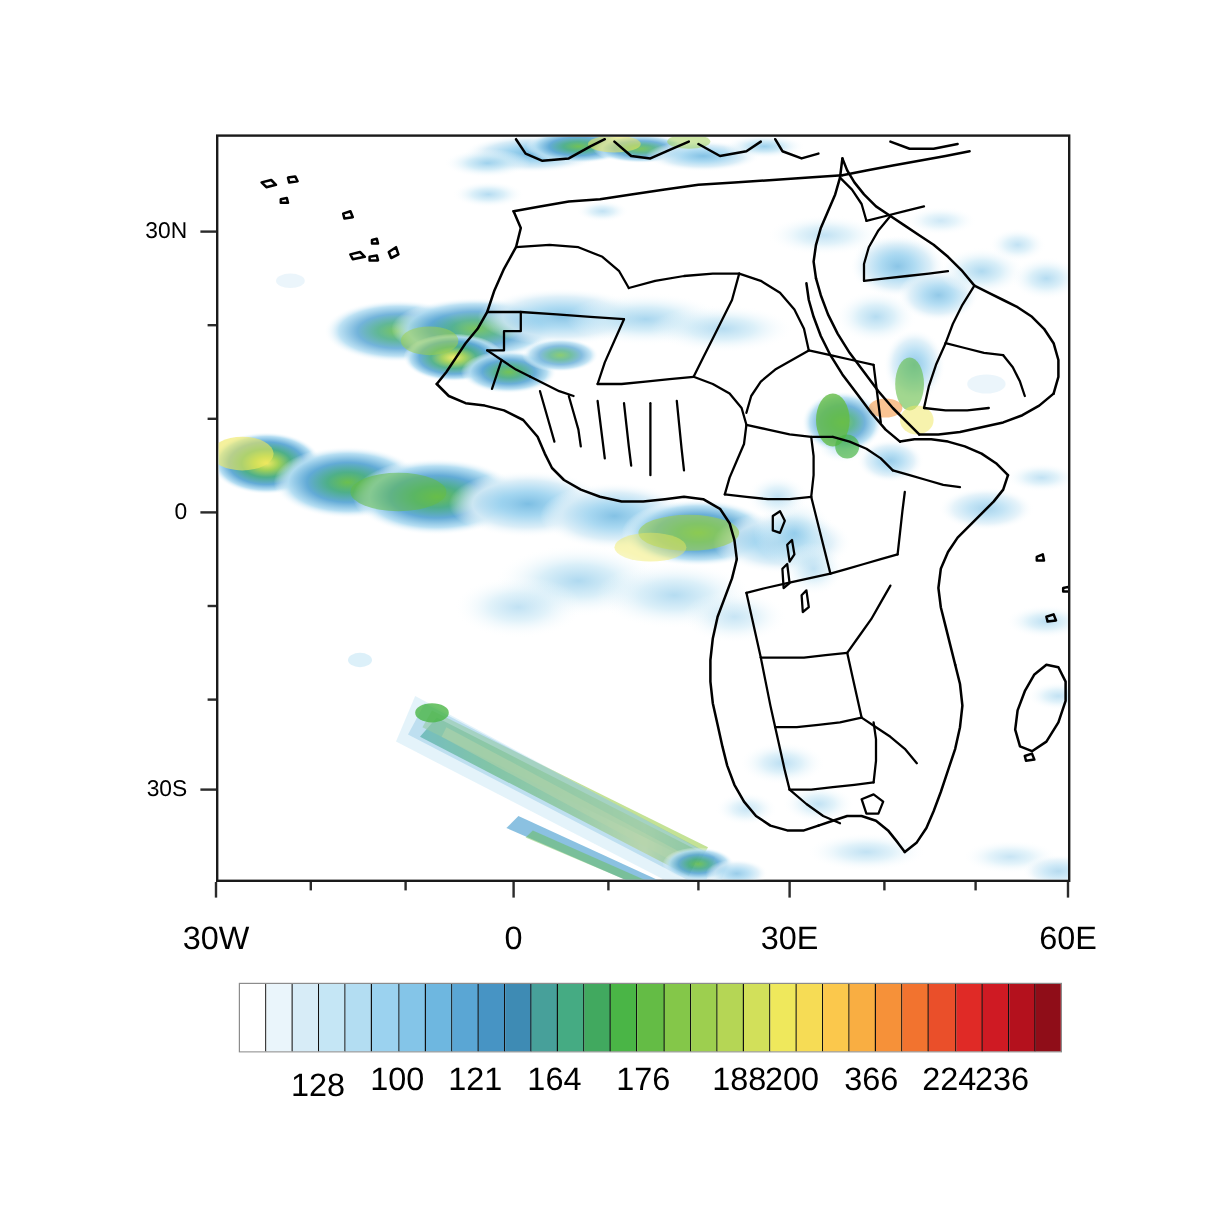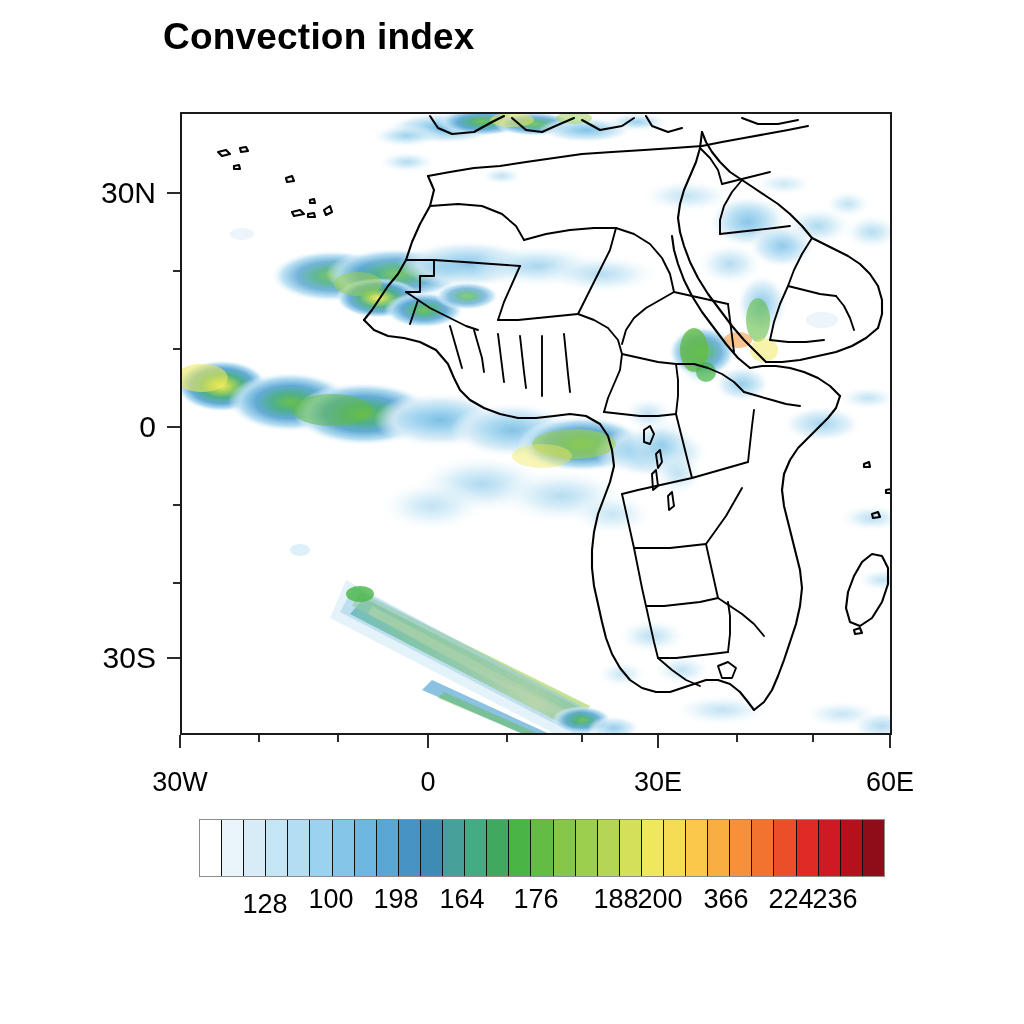--- a/index.html
+++ b/index.html
@@ -22,39 +22,38 @@
 
   
   .tick{position:absolute;background:#2b2b2b;}
   .tick.xmaj{width:2px;height:13px;}
   .tick.xmin{width:2px;height:7px;}
   .tick.ymaj{height:2px;width:13px;}
   .tick.ymin{height:2px;width:7px;}
 
   .xlab{position:absolute;font-size:27px;font-weight:normal;transform:translateX(-50%);
         white-space:nowrap;line-height:1;}
-  .ylab{position:absolute;font-size:30px;font-weight:normal;transform:translateY(-50%);
+  .ylab{position:absolute;font-size:19px;font-weight:normal;transform:translateY(-50%);
         white-space:nowrap;text-align:center;line-height:1;}
 
   
   #colorbar-wrap{position:absolute;left:199px;top:819px;width:686px;height:58px;}
   #colorbar{position:absolute;inset:0;display:flex;border:1px solid #8c8c8c;
             box-sizing:border-box;}
   #colorbar .cb-cell{flex:1 1 0;height:100%;border-right:1px solid #101010;
                      box-sizing:border-box;}
   #colorbar .cb-cell:last-child{border-right:none;}
   .cblab{position:absolute;font-size:27px;transform:translateX(-50%);
          white-space:nowrap;line-height:1;}
 </style>
 </head>
 <body>
 
 <div id="figure">
 
-  <div id="title">Convection index</div>
 
   <div id="map-panel">
     <div id="map-frame">
       <svg id="map-svg" viewBox="0 0 712 623" preserveAspectRatio="none">
         <defs>
 
           <radialGradient id="gW" cx="50%" cy="50%" r="50%">
             <stop offset="0%" stop-color="#efe85c"></stop>
             <stop offset="22%" stop-color="#9dcf4f"></stop>
             <stop offset="45%" stop-color="#45ab83"></stop>
@@ -393,21 +392,21 @@
         <div class="cb-cell" style="background: rgb(234, 79, 42);"></div>
         <div class="cb-cell" style="background: rgb(224, 42, 38);"></div>
         <div class="cb-cell" style="background: rgb(207, 26, 35);"></div>
         <div class="cb-cell" style="background: rgb(180, 17, 29);"></div>
         <div class="cb-cell" style="background: rgb(143, 13, 24);"></div>
       </div>
   </div>
   <div id="colorbar-labels">
       <div class="cblab" style="left: 265px; top: 891px;">128</div>
       <div class="cblab" style="left: 331px; top: 886px;">100</div>
-      <div class="cblab" style="left: 396px; top: 886px;">198</div>
+      <div class="cblab" style="left: 396px; top: 886px;">121</div>
       <div class="cblab" style="left: 462px; top: 886px;">164</div>
       <div class="cblab" style="left: 536px; top: 886px;">176</div>
       <div class="cblab" style="left: 616px; top: 886px;">188</div>
       <div class="cblab" style="left: 660px; top: 886px;">200</div>
       <div class="cblab" style="left: 726px; top: 886px;">366</div>
       <div class="cblab" style="left: 791px; top: 886px;">224</div>
       <div class="cblab" style="left: 835px; top: 886px;">236</div>
     </div>
 
 </div>

